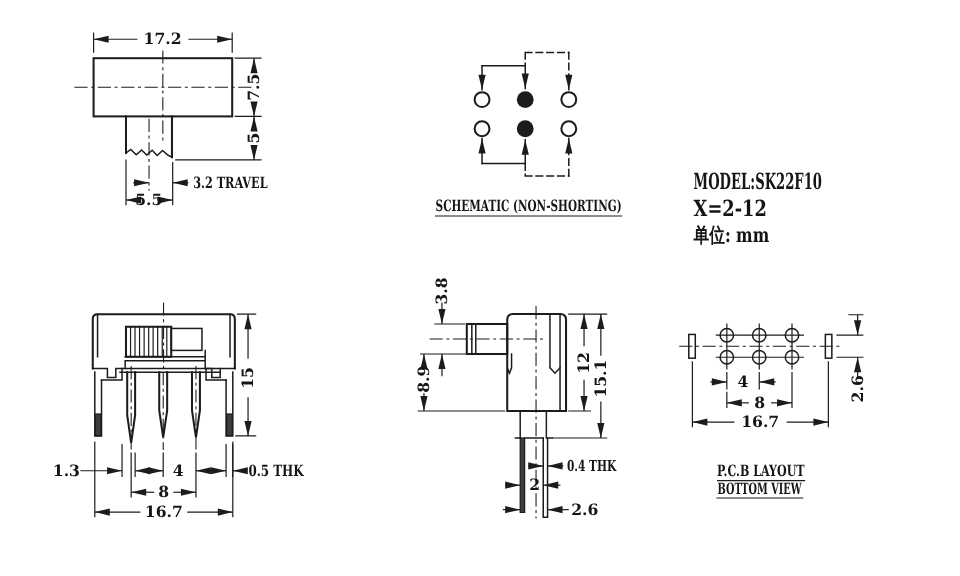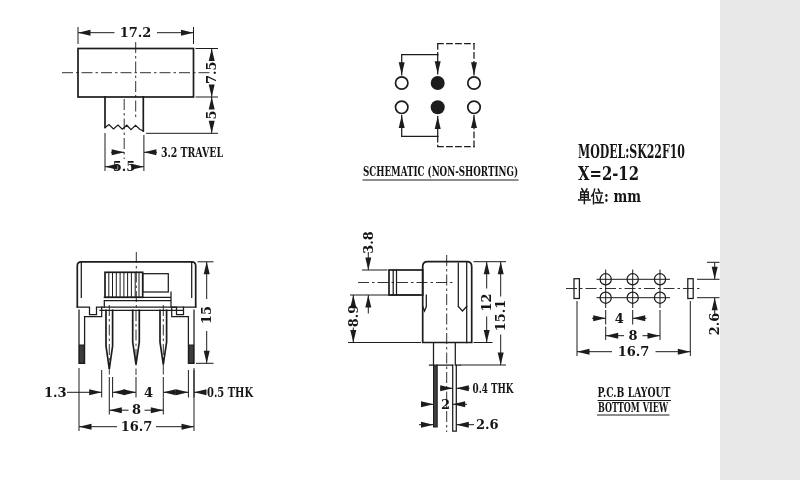--- a/index.html
+++ b/index.html
@@ -1,16 +1,16 @@
 <!DOCTYPE html>
 <html><head>
 <meta charset="utf-8">
 <style>
   html,body{margin:0;padding:0;background:#e8e8e8;}
-  #sheet{position:relative;width:720px;height:480px;background:#ffffff;overflow:hidden;}
+  #sheet{position:relative;width:800px;height:480px;background:#ffffff;overflow:hidden;}
   svg{display:block;}
   svg text{font-family:"DejaVu Serif","Liberation Serif",serif;font-weight:bold;fill:#151515;}
   .t13{font-size:13px;}
   .t12{font-size:12.5px;}
   .t18{font-size:18.5px;}
   .t17{font-size:17px;}
   .obj{stroke:#1c1c1c;stroke-width:1.7;fill:none;stroke-linecap:square;}
   .obj2{stroke:#1c1c1c;stroke-width:1.25;fill:none;stroke-linecap:square;}
   .dim{stroke:#1c1c1c;stroke-width:1;fill:none;}
   .cl{stroke:#1c1c1c;stroke-width:0.9;fill:none;stroke-dasharray:11 3 2.5 3;}

